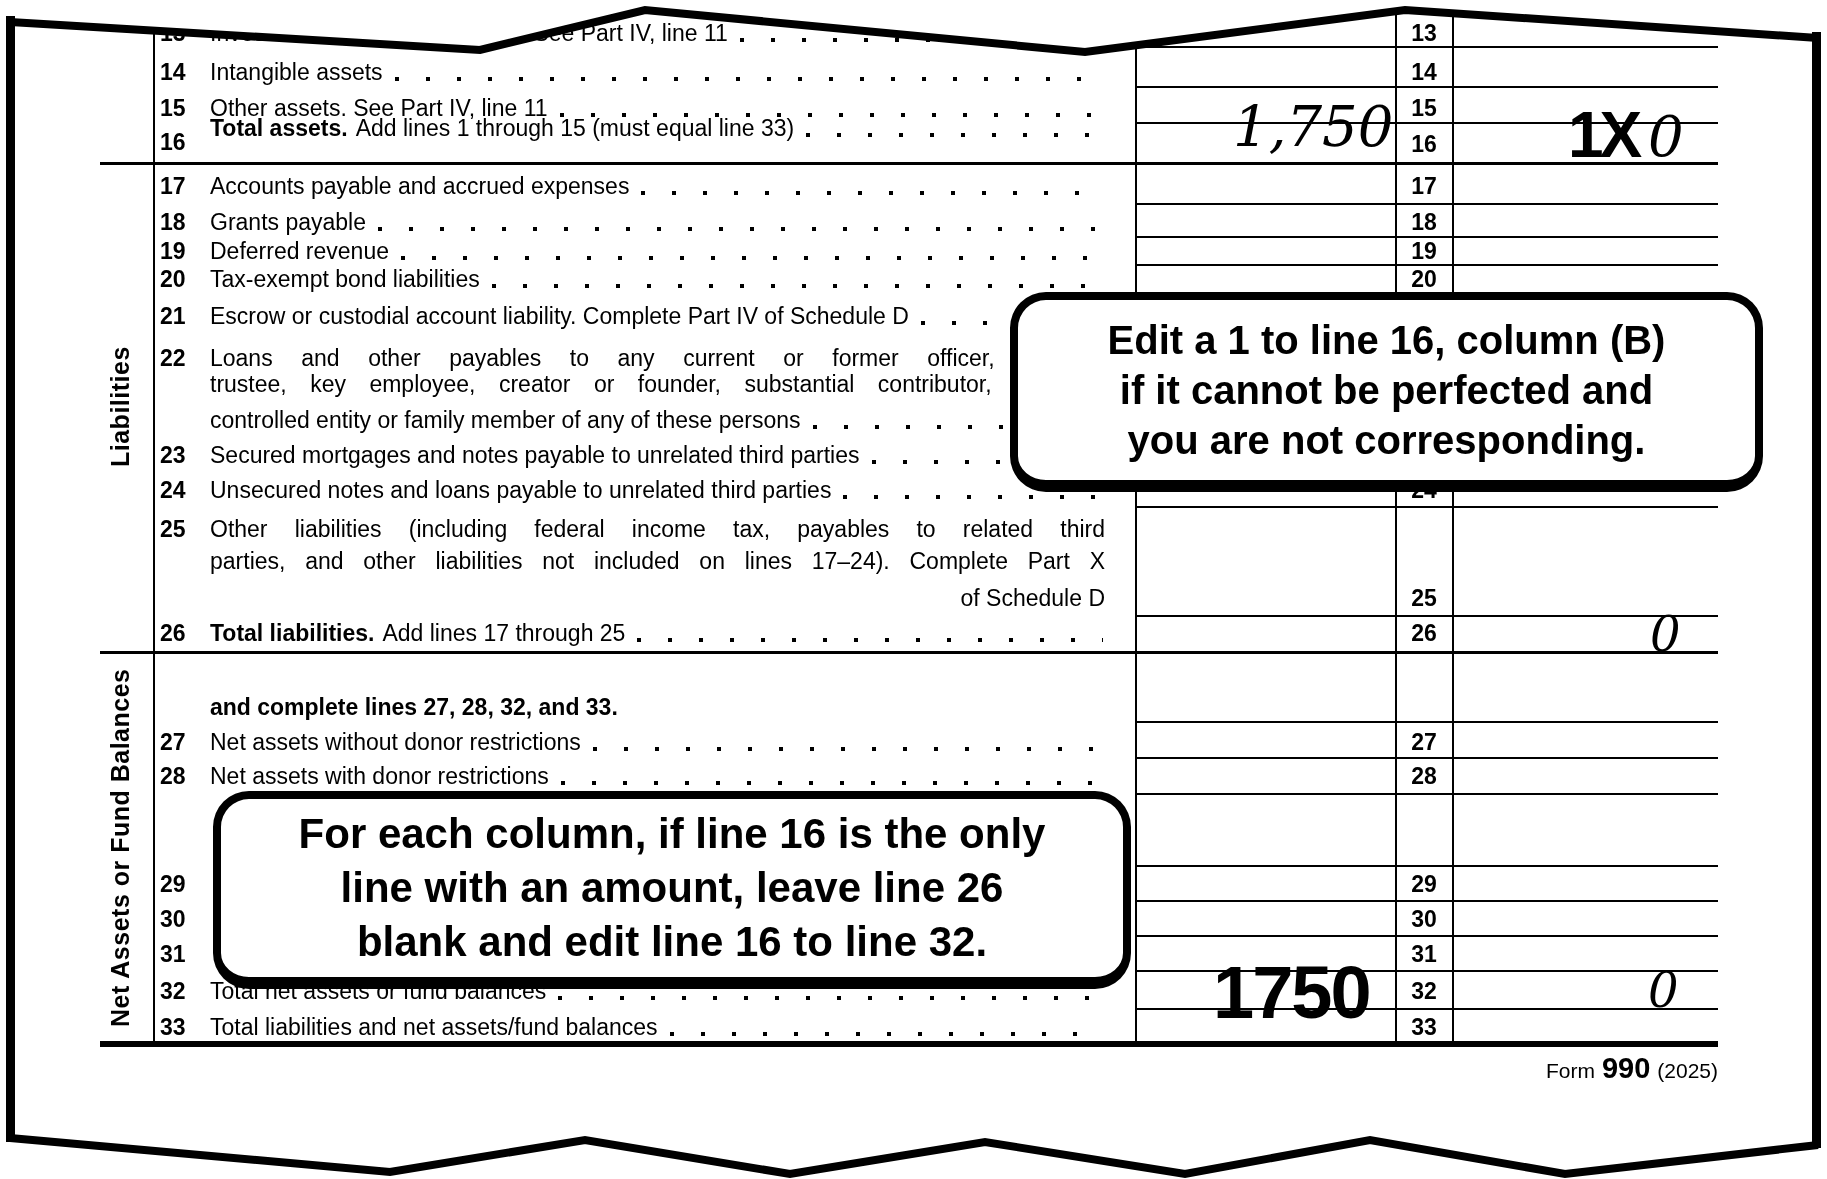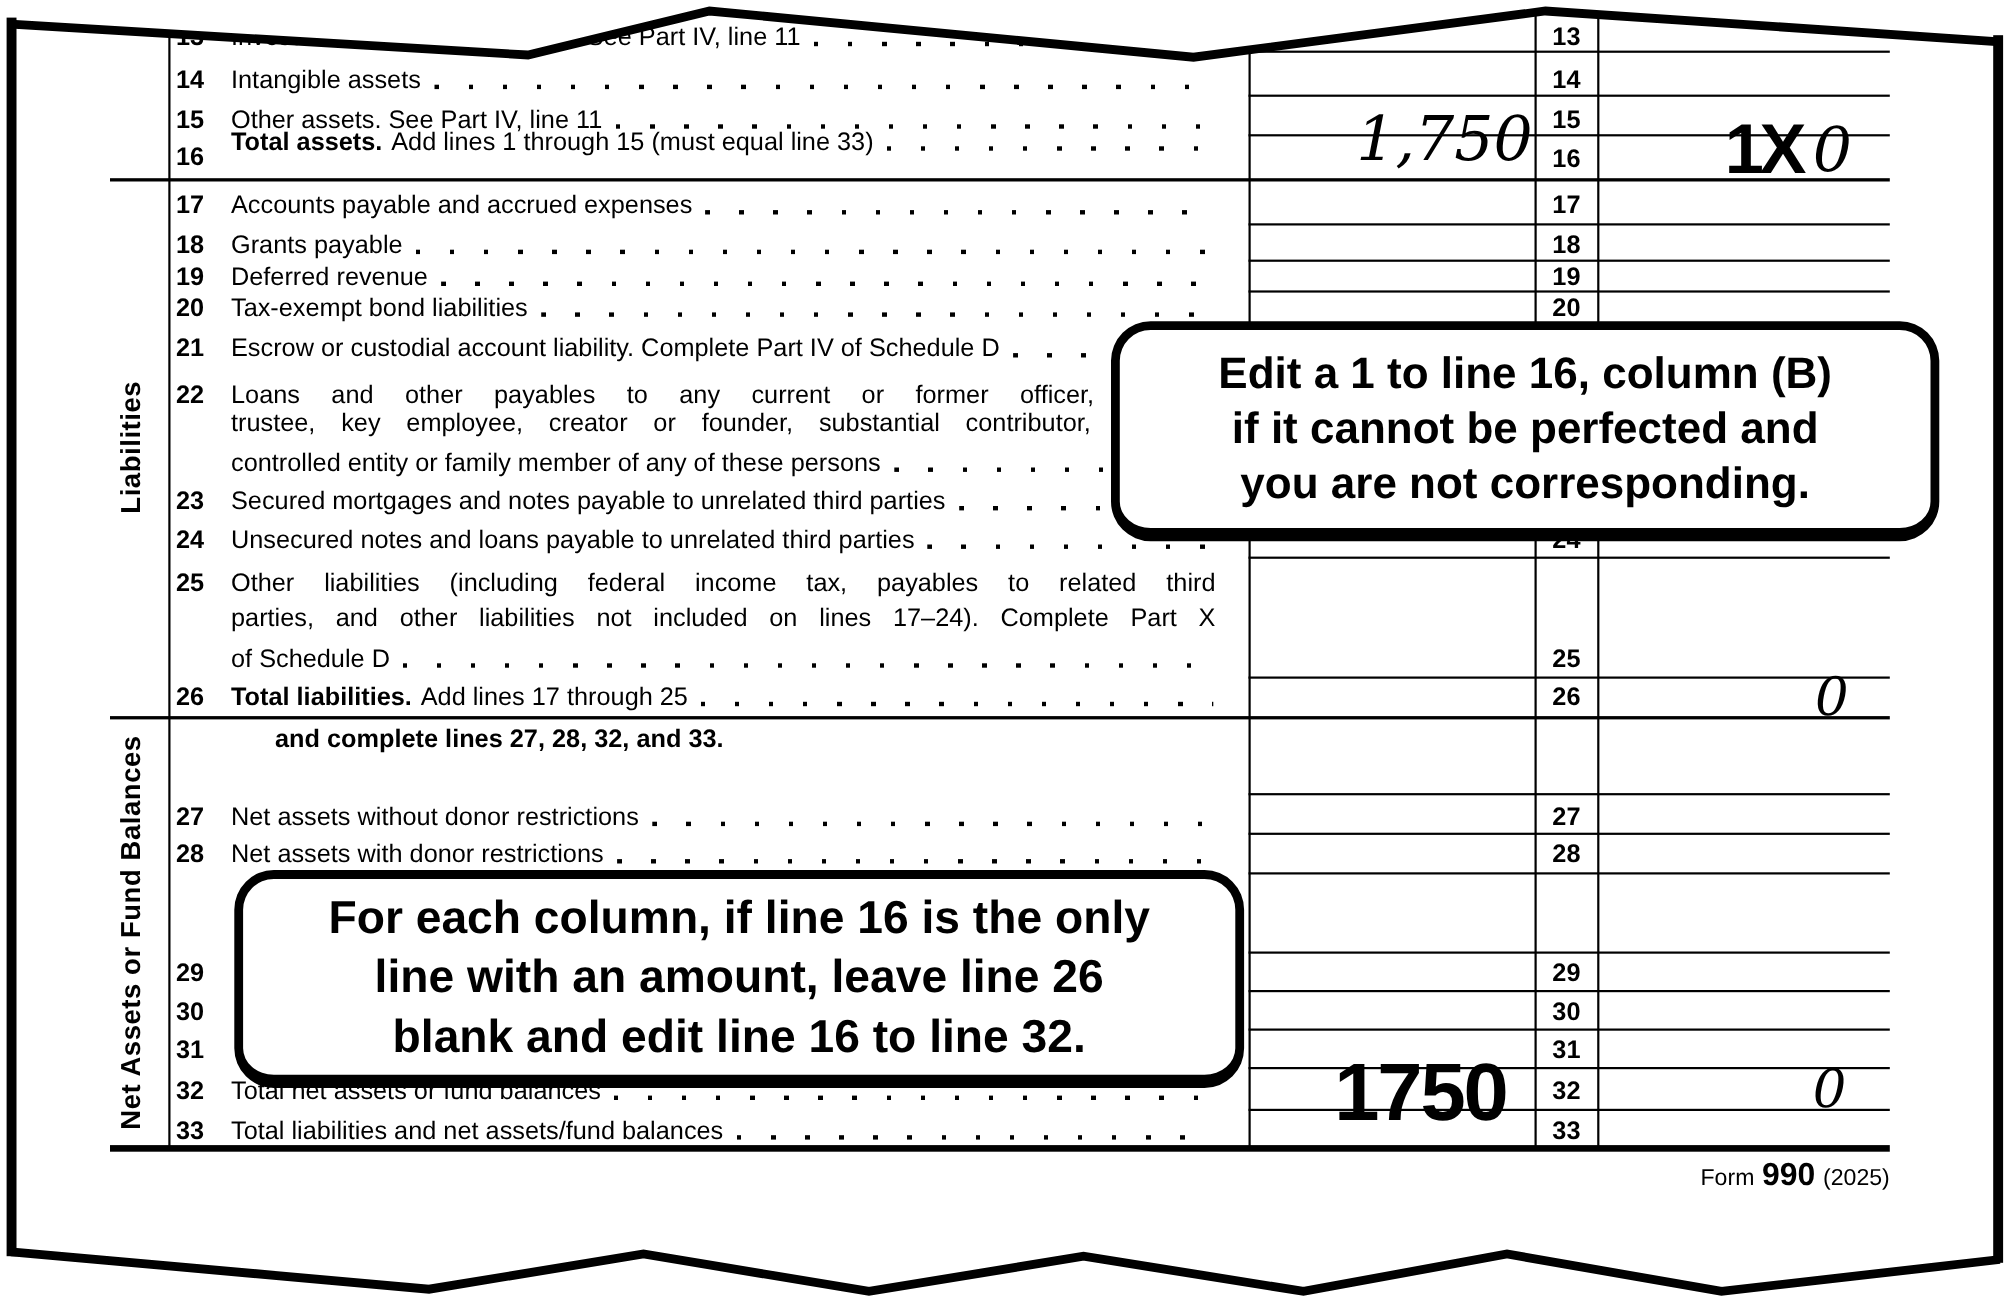--- a/index.html
+++ b/index.html
@@ -175,32 +175,32 @@
   <div class="lbl" style="top:442px;">
     <span>Secured mortgages and notes payable to unrelated third parties</span>
       <span class="dots"></span>
   </div>
   <div class="lbl" style="top:477px;">
     <span>Unsecured notes and loans payable to unrelated third parties</span>
       <span class="dots"></span>
   </div>
   <div class="jl" style="top:516px;">Other liabilities (including federal income tax, payables to related third</div>
   <div class="jl" style="top:548px;">parties, and other liabilities not included on lines 17–24). Complete Part X</div>
-  <div class="lbl" style="top:585px;">
+  <div class="lbl" style="top:585px;flex-direction:column;">
     <span>of Schedule D</span>
       <span class="dots"></span>
   </div>
   <div class="lbl" style="top:620px;">
     <span class="bold">Total liabilities.</span>
       <span style="width:8px;"></span>
     <span>Add lines 17 through 25</span>
       <span class="dots"></span>
   </div>
 
-  <div class="lbl bold" style="top:658px;margin-left:40px;">
+  <div class="lbl bold" style="top:694px;">
     <span>and complete lines 27, 28, 32, and 33.</span>
   </div>
 
   <div class="lbl" style="top:729px;">
     <span>Net assets without donor restrictions</span>
       <span class="dots"></span>
   </div>
   <div class="lbl" style="top:763px;">
     <span>Net assets with donor restrictions</span>
       <span class="dots"></span>

